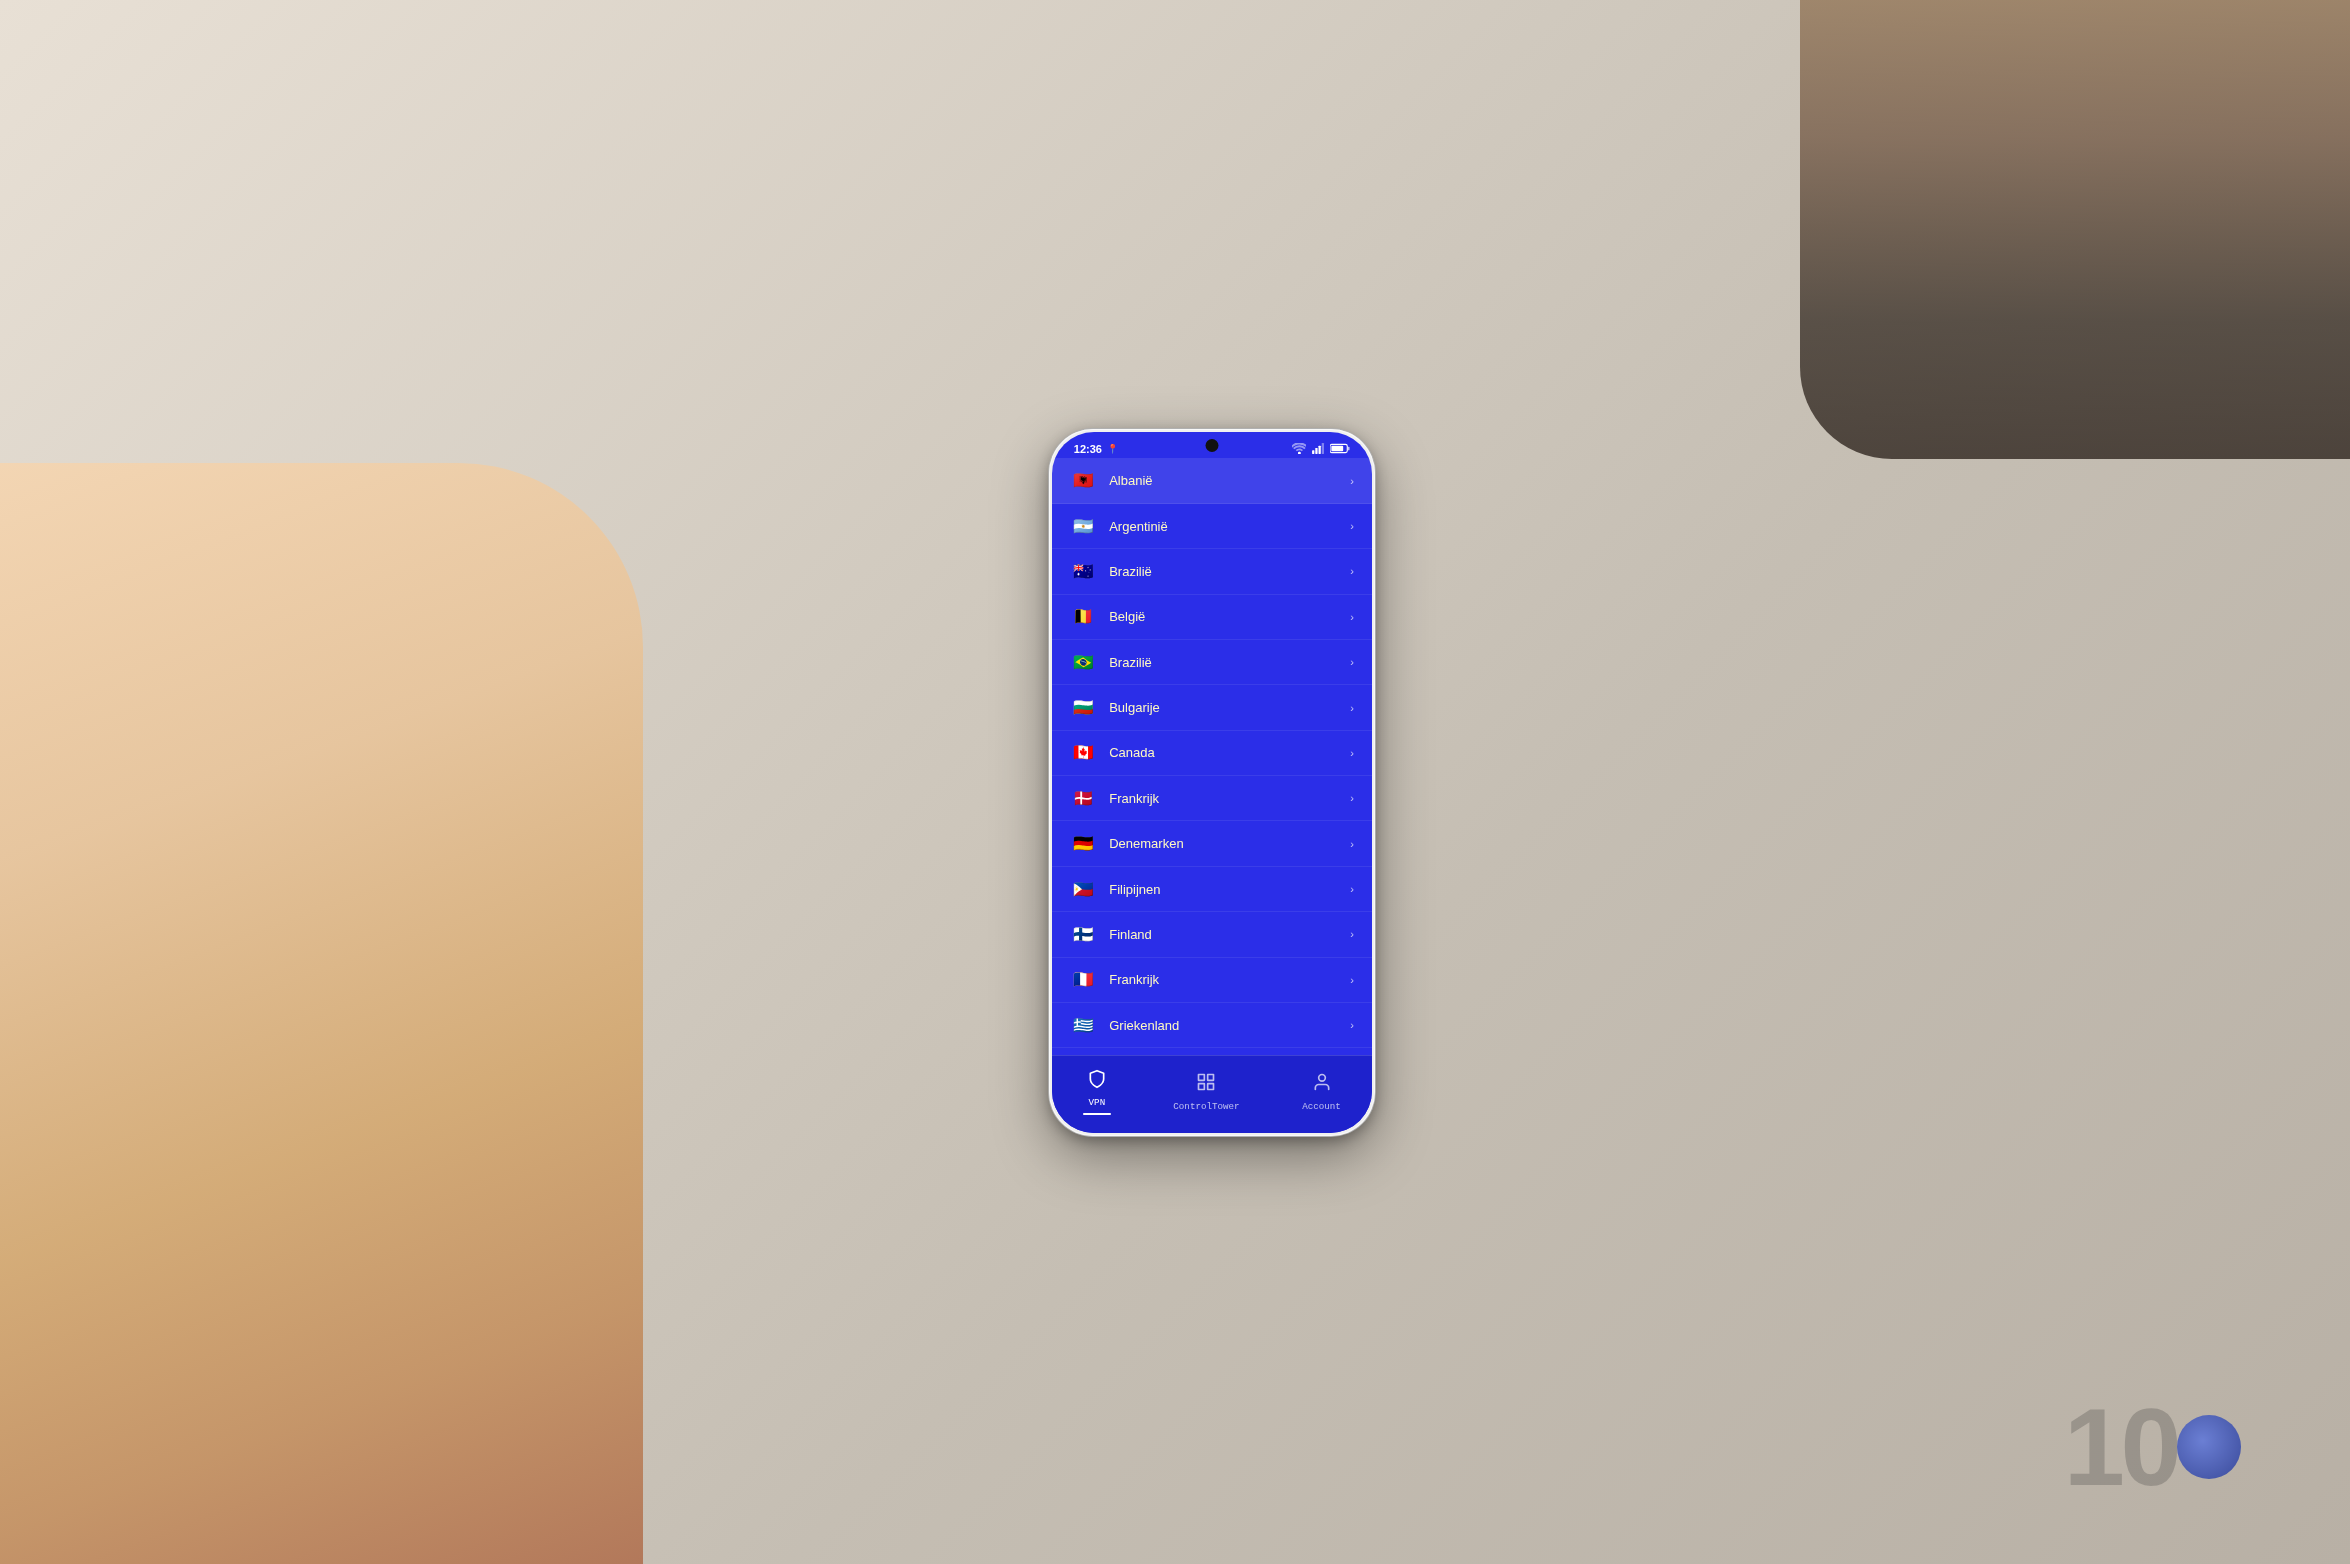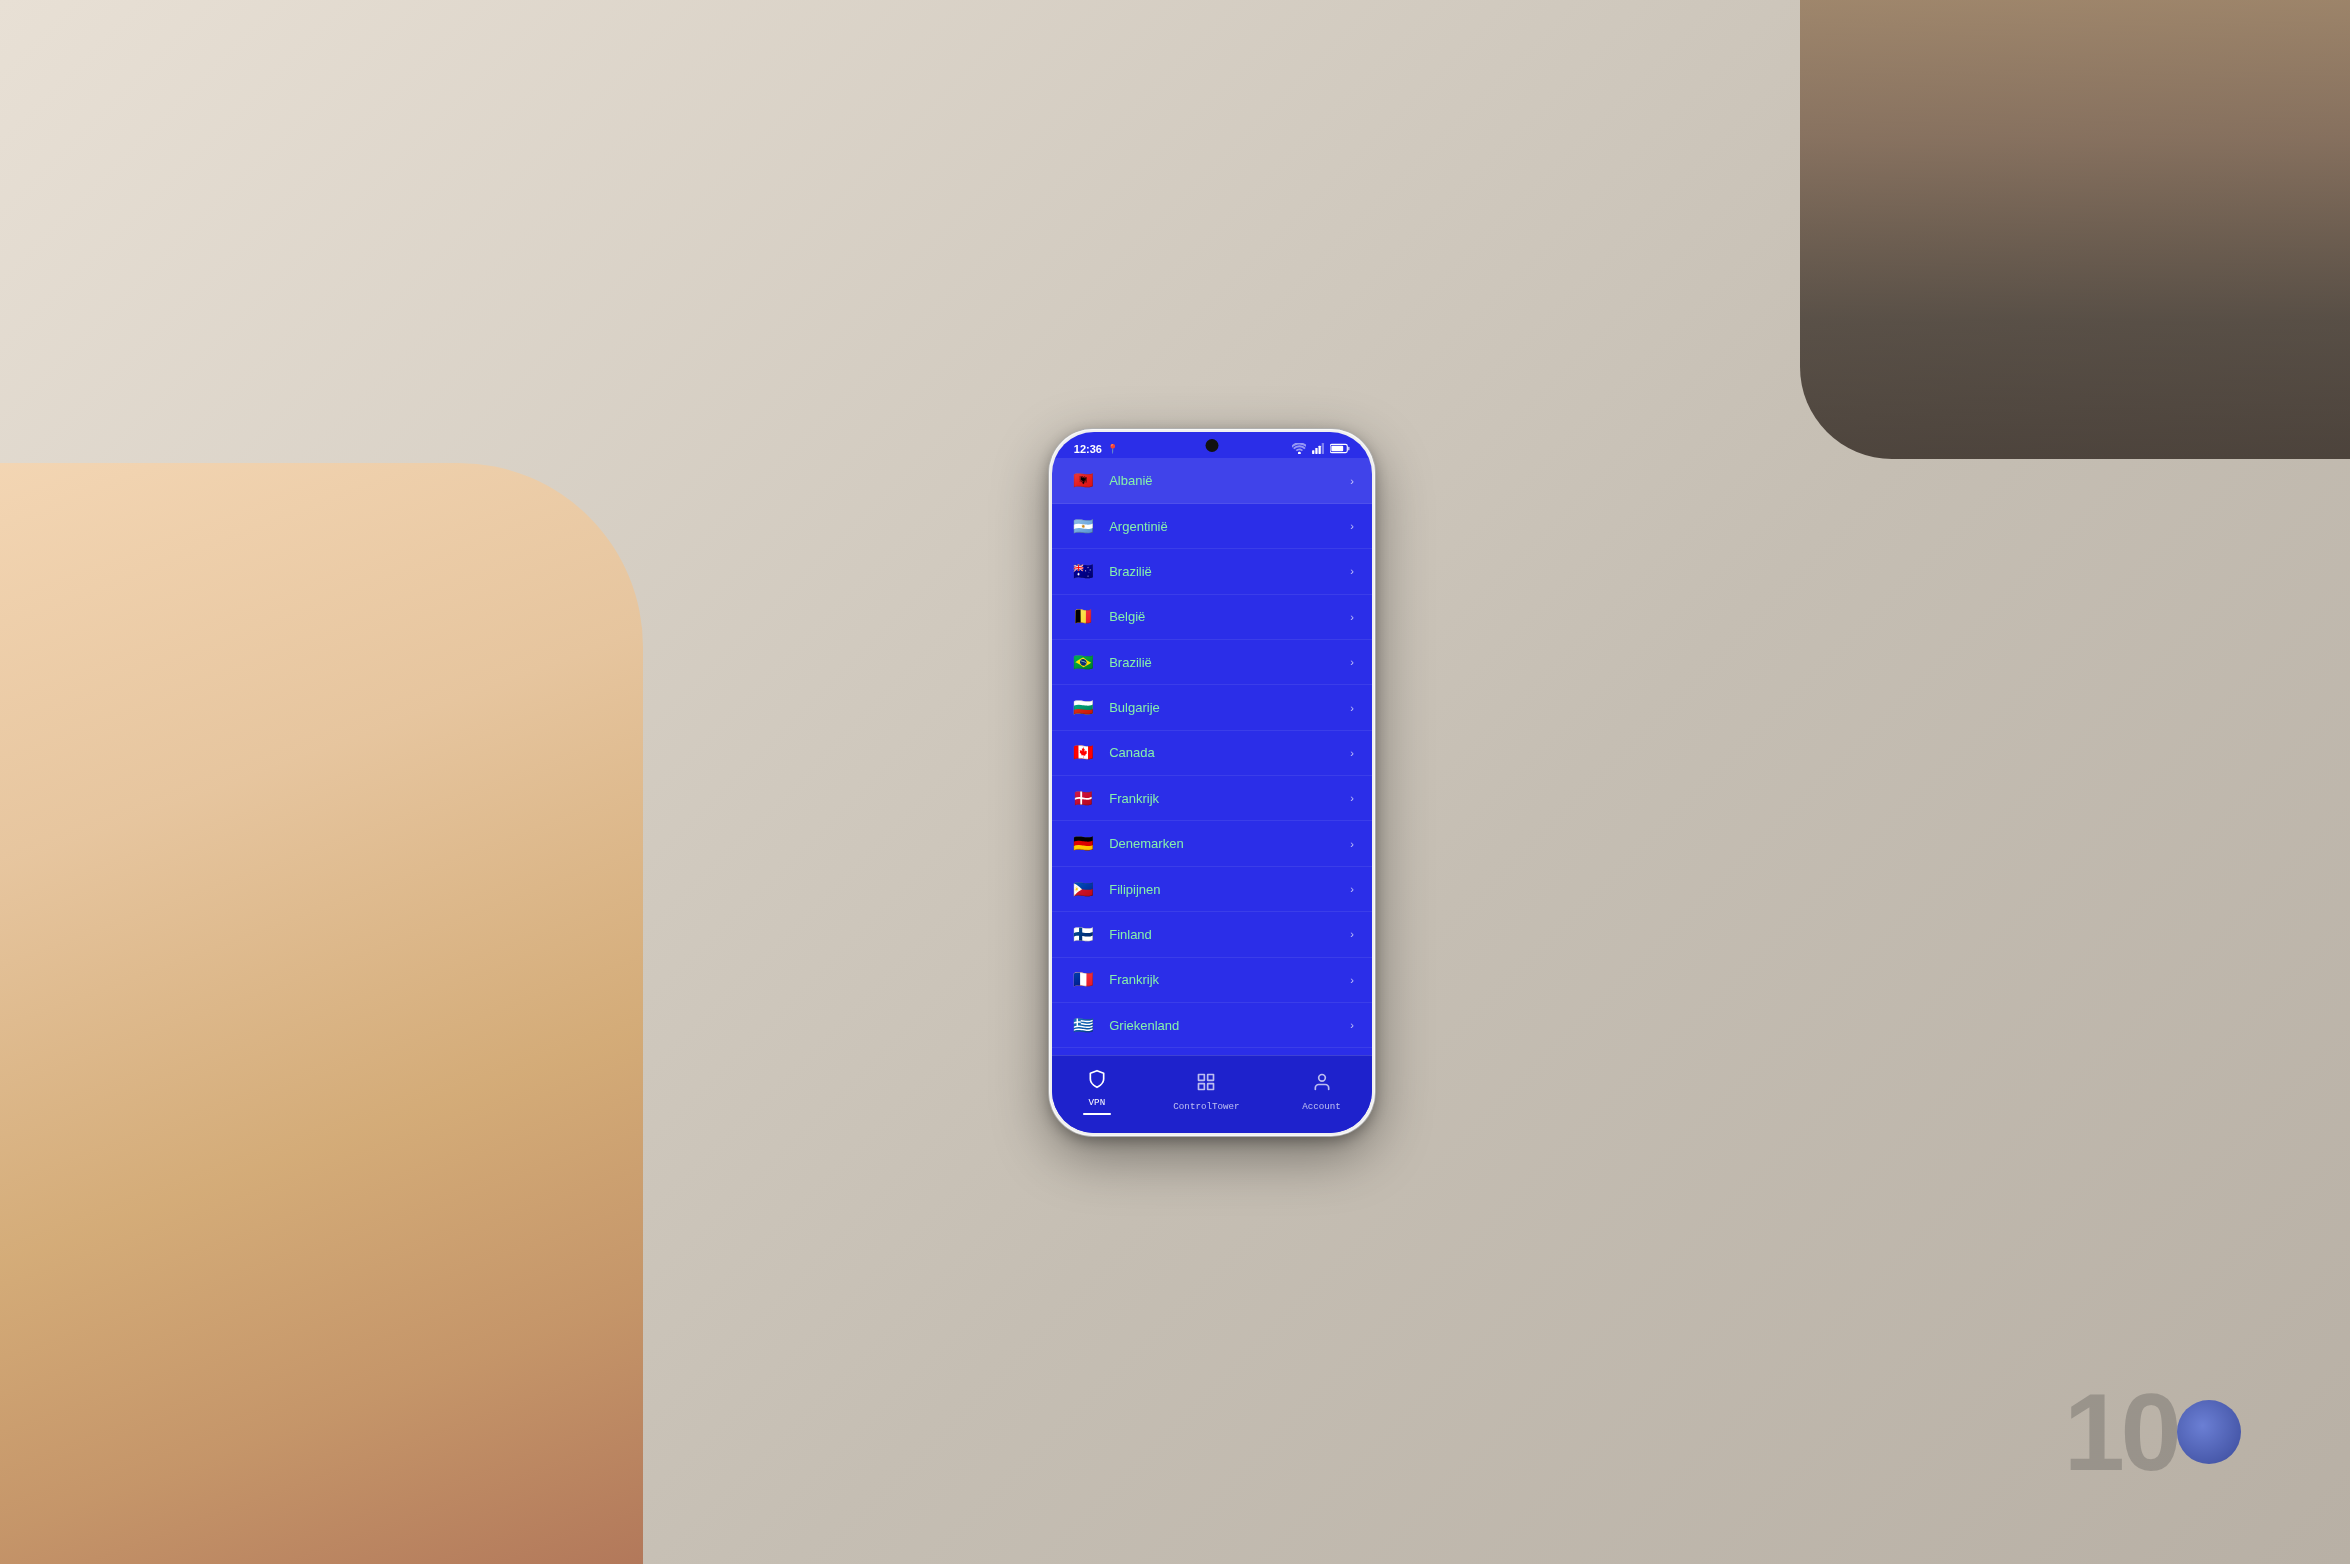--- a/index.html
+++ b/index.html
@@ -28,21 +28,21 @@
       right: 0;
       width: 551px;
       height: 459px;
       background: linear-gradient(180deg, #8B6B4A 0%, #6B4F3A 30%, #4A3728 50%, #2A2018 70%, #1A100A 100%);
       opacity: 0.7;
       border-radius: 0 0 0 92px;
     }
 
     .watermark {
       position: absolute;
-      bottom: 70px;
+      bottom: 55px;
       right: 110px;
       font-size: 110px;
       font-weight: 900;
       color: rgba(50, 50, 50, 0.25);
       letter-spacing: -4.6px;
       display: flex;
       align-items: center;
       gap: 9.2px;
       text-align: right;
     }
@@ -166,21 +166,21 @@
       display: flex;
       align-items: center;
       justify-content: center;
       font-size: 16.5px;
     }
 
     .country-name {
       flex: 1;
       font-size: 13px;
       font-weight: 500;
-      color: #86efac;
+      color: #fef9c3;
     }
 
     .chevron {
       color: rgba(255,255,255,0.7);
       font-size: 11px;
     }
 
     
     .bottom-nav {
       display: flex;

